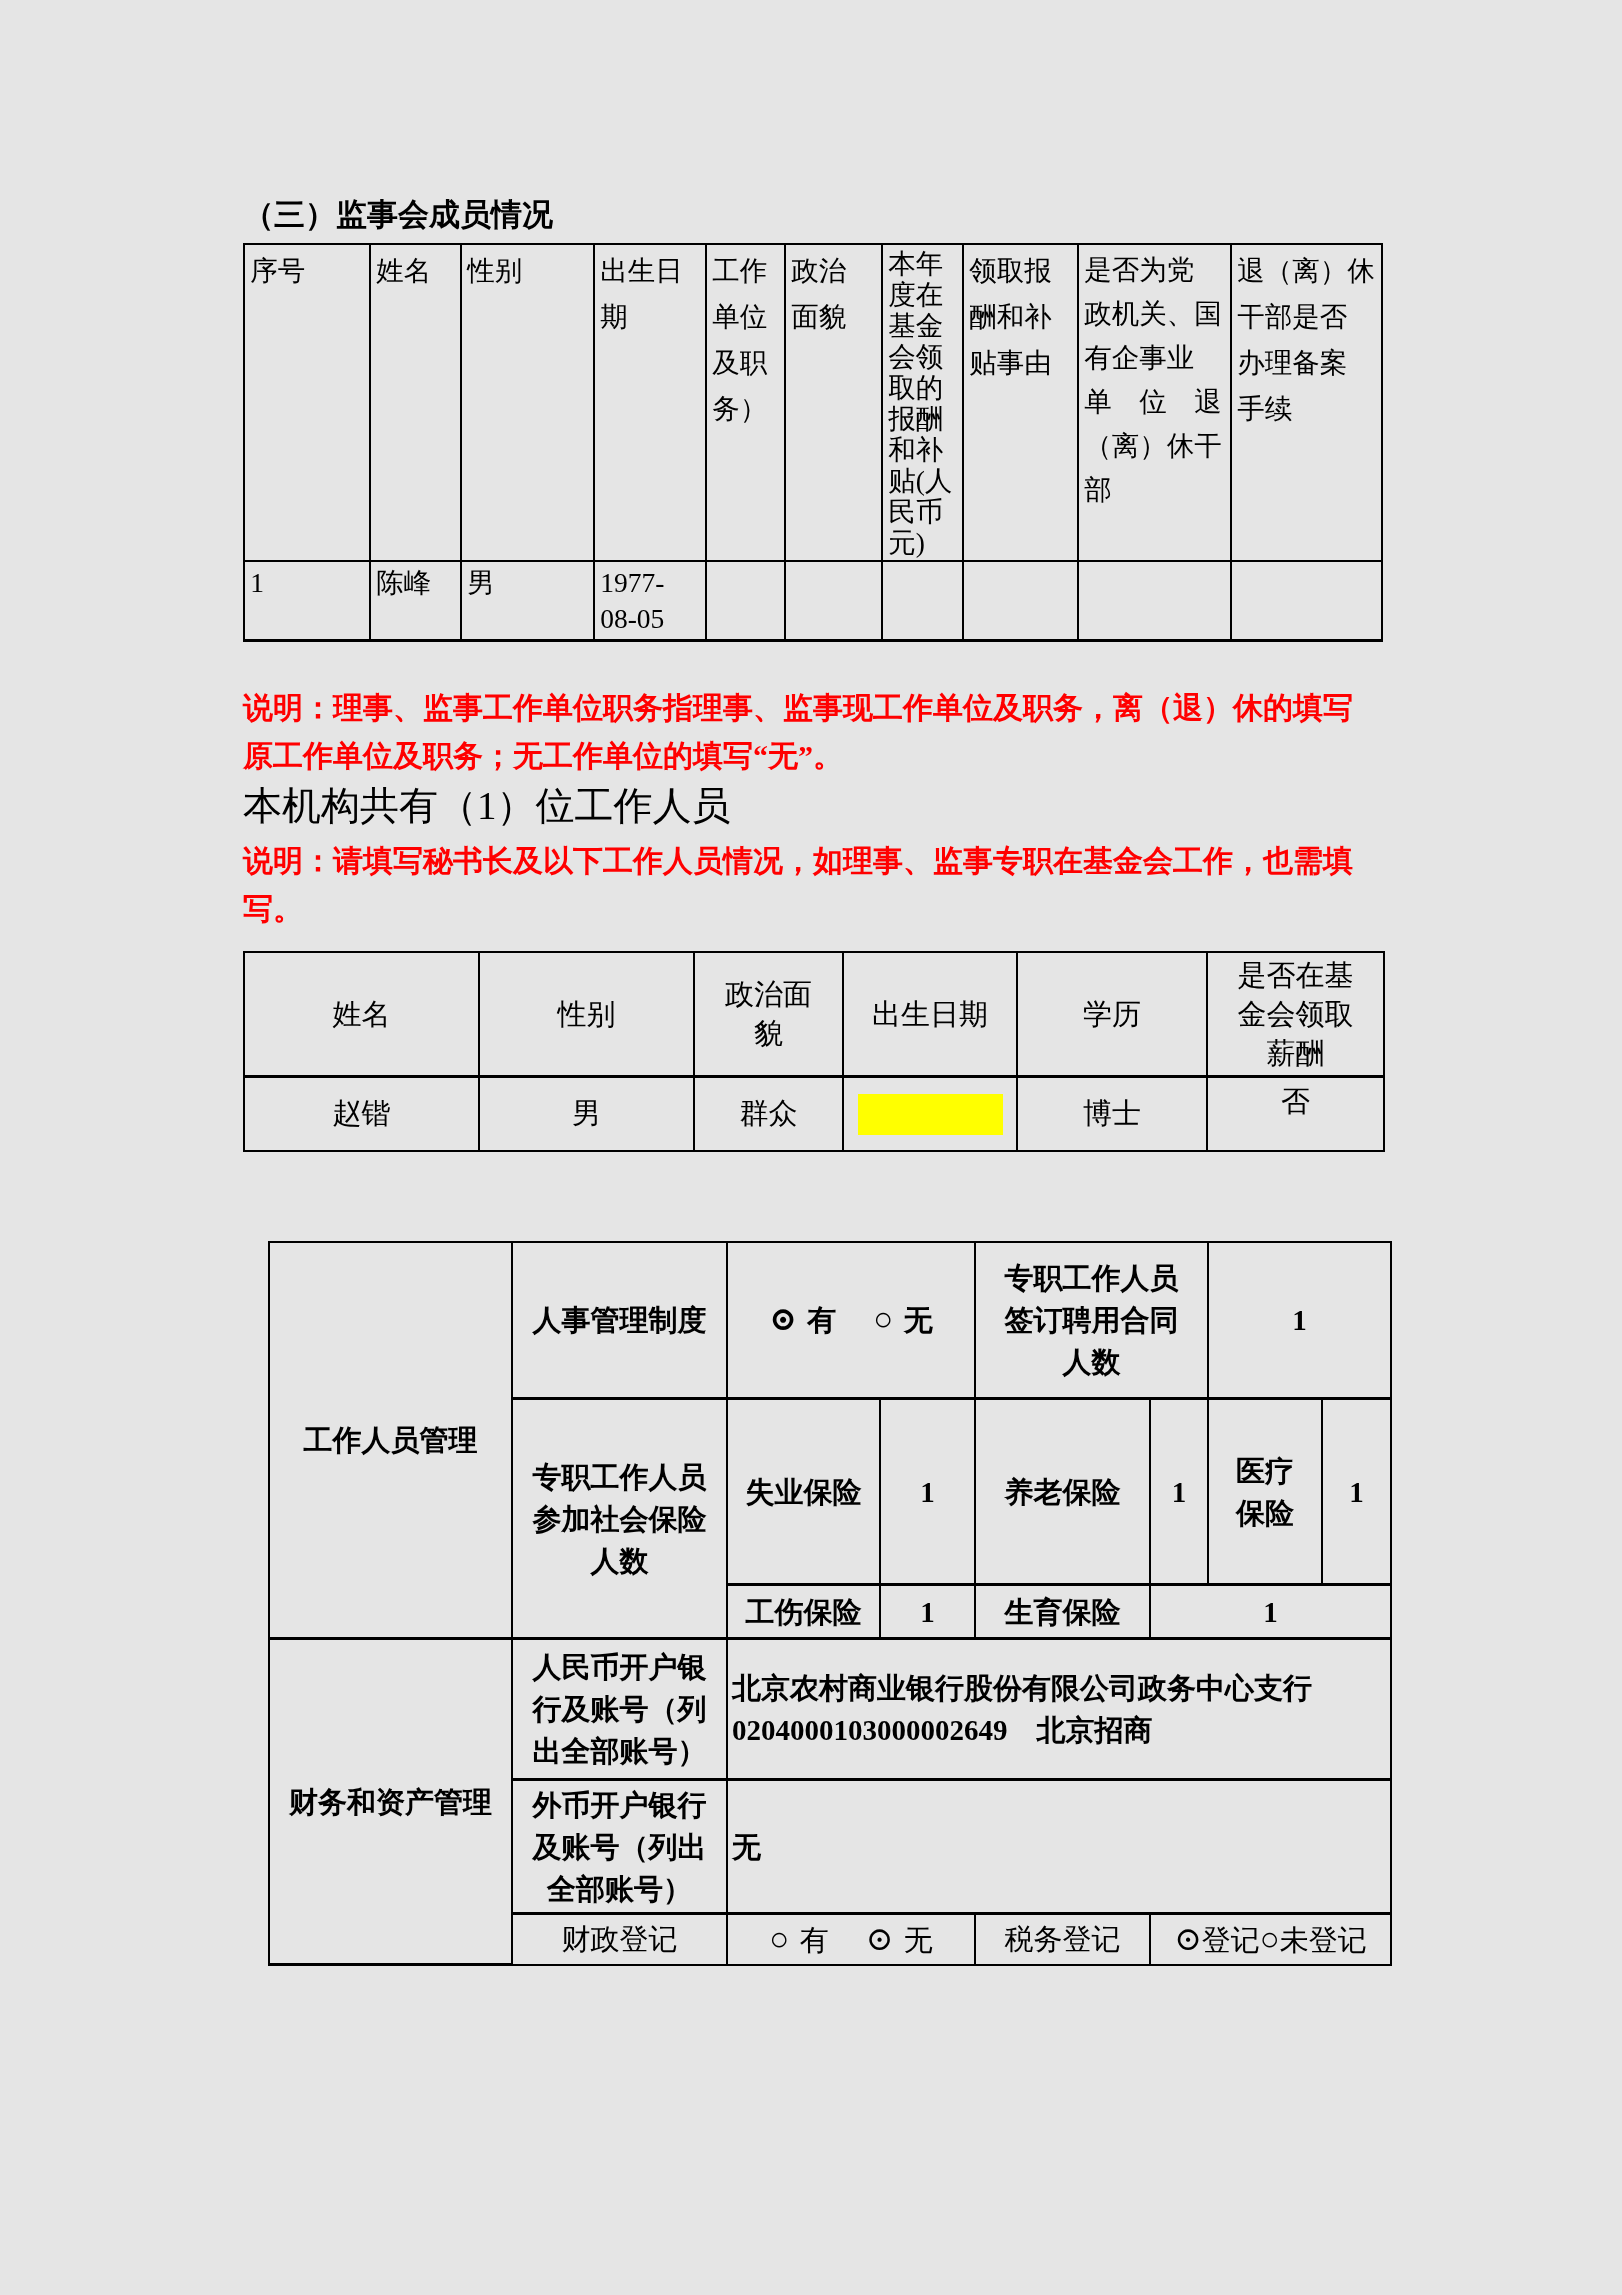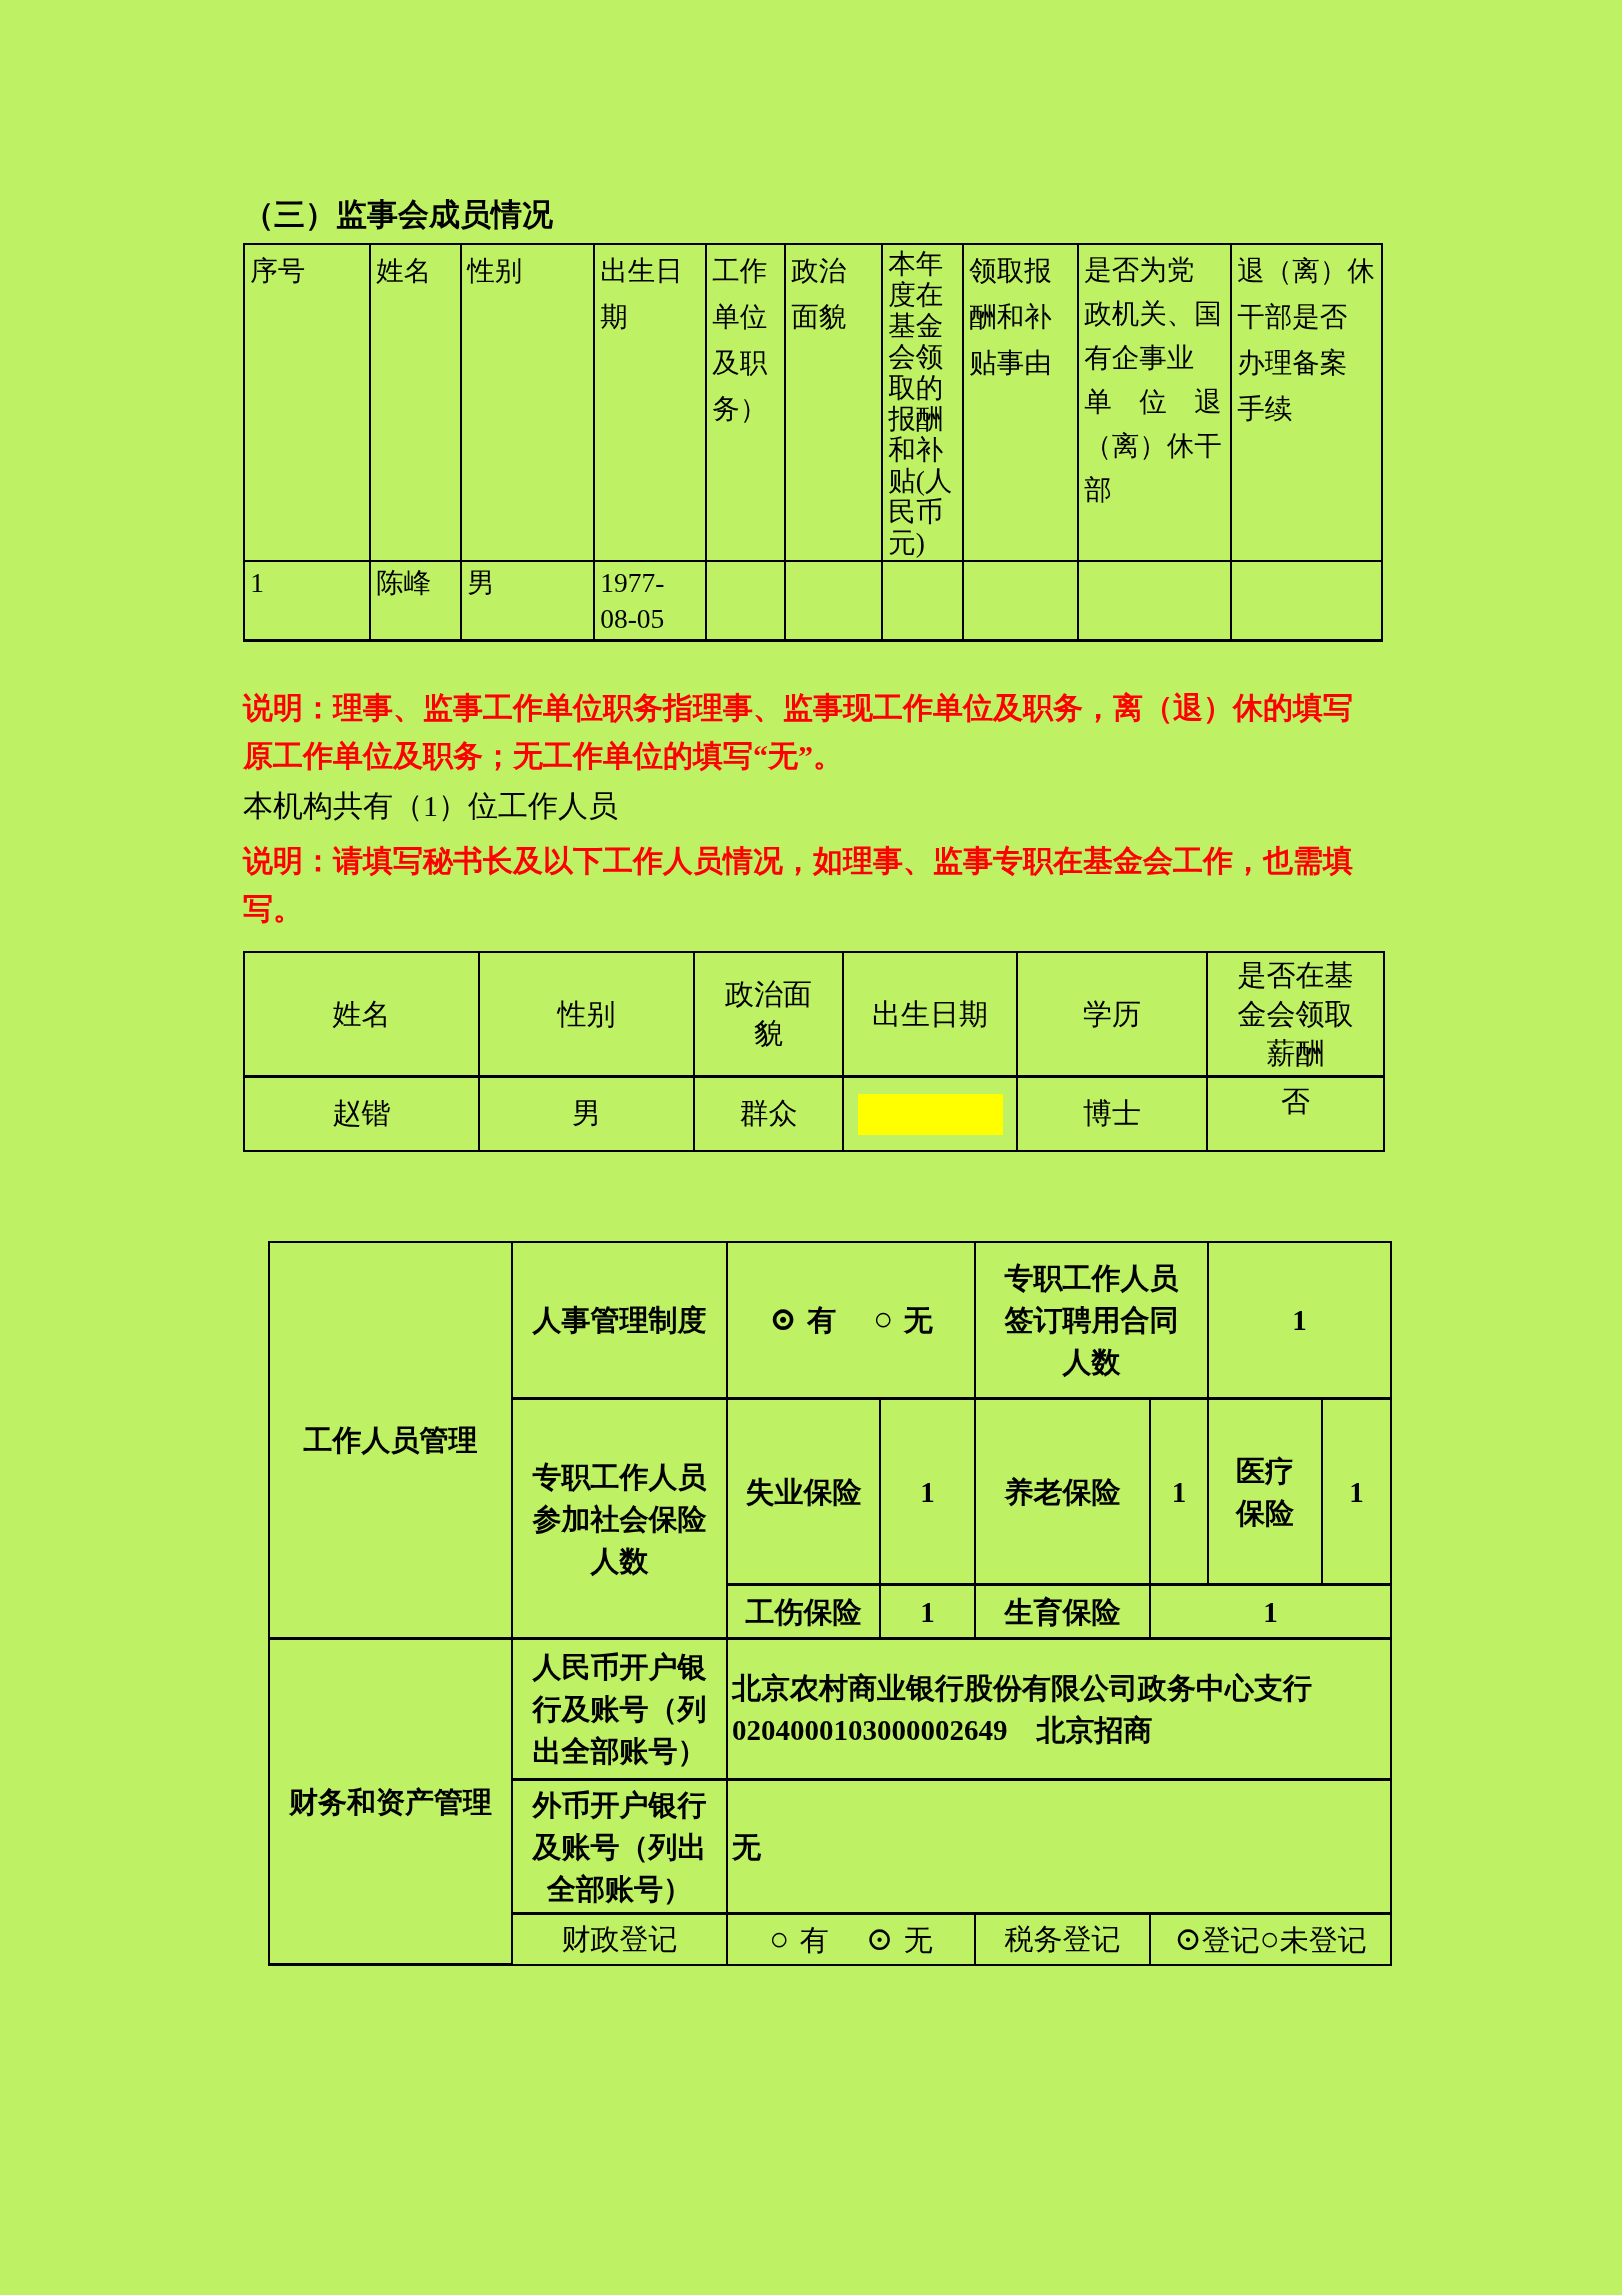--- a/index.html
+++ b/index.html
@@ -1,24 +1,24 @@
 <!DOCTYPE html>
 <html style="font-size:10.5px"><head>
 <meta charset="utf-8">
 <style>
   html,body{margin:0;padding:0;background:#888;}
   .page{
-    width:1623px;height:2295px;background:#bef264;margin:0 auto;
+    width:1623px;height:2295px;background:#e5e5e5;margin:0 auto;
     box-sizing:border-box;padding:196px 242px 0 243px;
     font-family:"Liberation Serif","DejaVu Serif",serif;color:#000000;
     position:relative;overflow:hidden;
   }
   .pre{white-space:pre-line;}
   .sec-title{font-size:31px;font-weight:bold;line-height:38px;}
-  .body-line{font-size:30px;line-height:38px;margin-top:6.5px;}
+  .body-line{font-size:39px;line-height:38px;margin-top:6.5px;}
   .note{font-size:30px;font-weight:bold;color:#ff0000;line-height:48px;}
   .note1{margin-top:42px;}
   .note2{margin-top:11.8px;}
   .t4{margin-top:37px;}
 
   table{border-collapse:collapse;table-layout:fixed;}
   td{border:2px solid #000;overflow:hidden;}
 
   
   .t1{width:1138px;border:2.6px solid #000;border-bottom-width:3.9px;margin-top:9px;}

